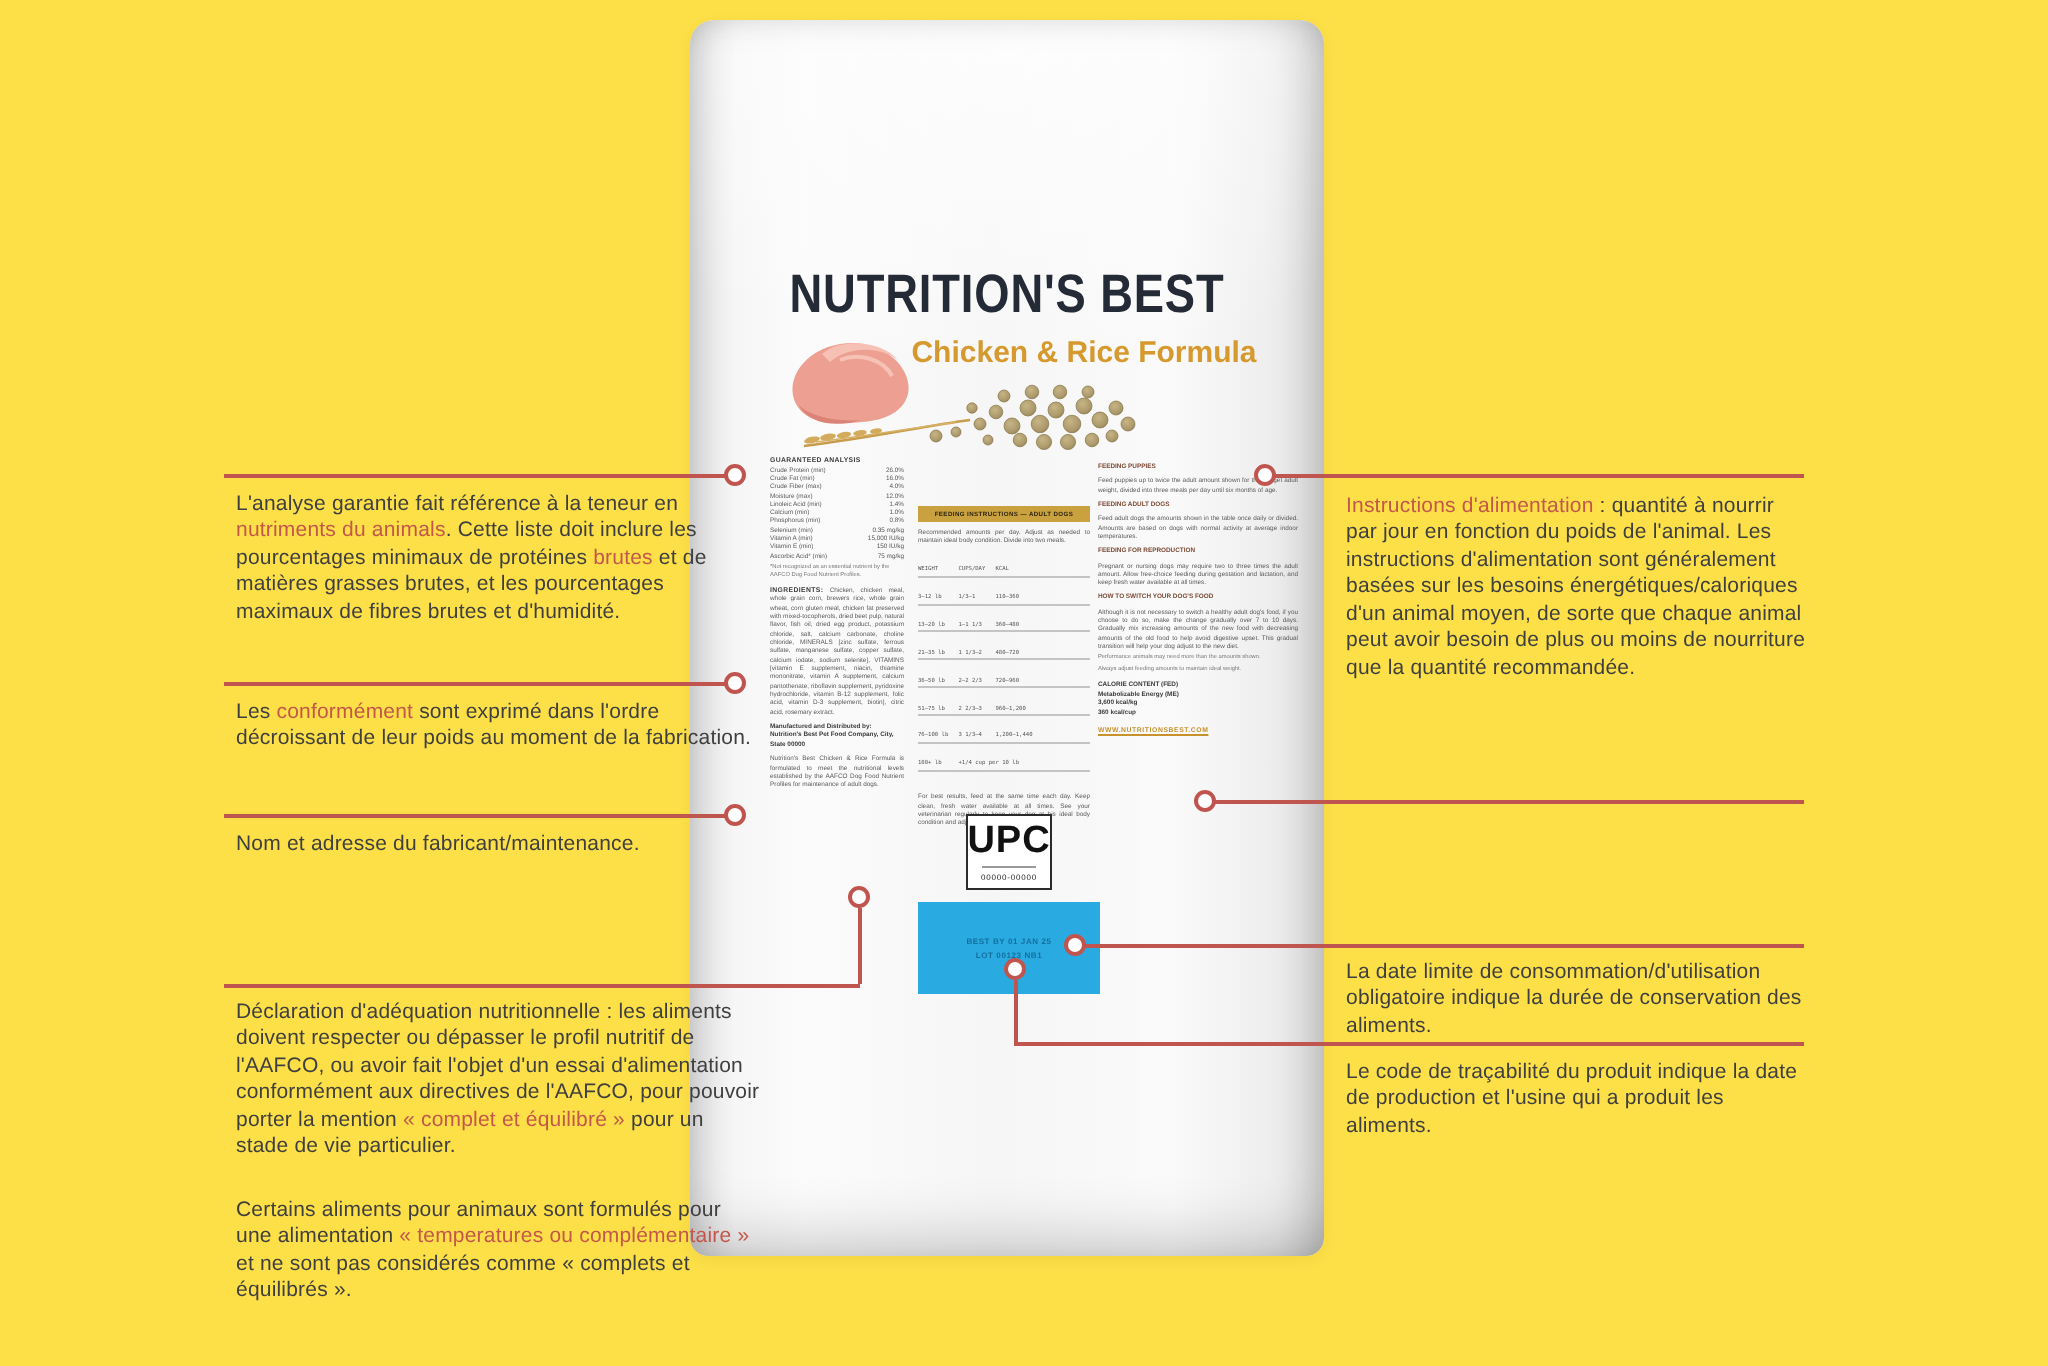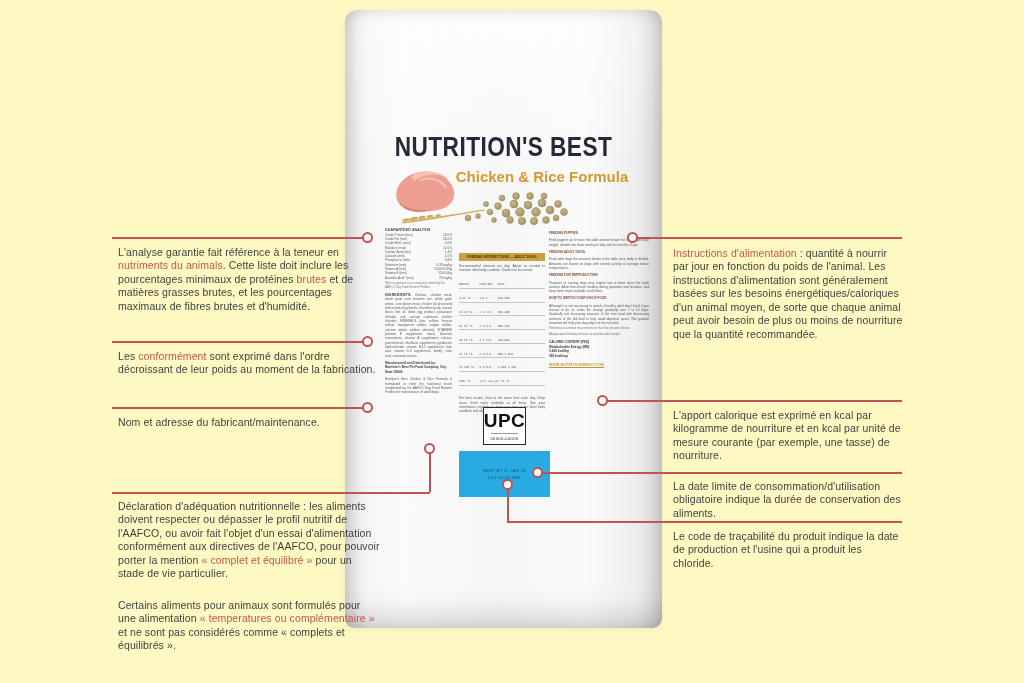--- a/index.html
+++ b/index.html
@@ -1,16 +1,16 @@
 <!DOCTYPE html>
 <html><head>
 <meta charset="utf-8">
 <style>
   html,body{margin:0;padding:0;background:#fff;}
-  .canvas{position:relative;width:1024px;height:683px;background:#fef9c3;
+  .canvas{position:relative;width:1024px;height:683px;background:#fde047;
           font-family:"Liberation Sans",sans-serif;overflow:hidden;}
 
   
   .ann{position:absolute;font-size:10.5px;line-height:1.28;color:#3f3f3f;letter-spacing:.1px;}
   .ann .red{color:#c4574c;}
   .ann-left{left:118px;width:262px;}
   .ann-right{left:673px;width:230px;}
 
   
   .cline{position:absolute;background:#c0544e;height:1.5px;}
@@ -263,17 +263,16 @@
   <div class="cline" style="left:507px;top:521px;width:395px;"></div>
   <div class="cdot" style="left:502px;top:479px;"></div>
 
   <div class="ann ann-left" style="top:246px;"><span>L'analyse garantie fait référence à la teneur en </span><span class="red">nutriments du animals</span><span>. Cette liste doit inclure les pourcentages minimaux de protéines </span><span class="red">brutes</span><span> et de matières grasses brutes, et les pourcentages maximaux de fibres brutes et d'humidité.</span></div>
   <div class="ann ann-left" style="top:350px;"><span>Les </span><span class="red">conformément</span><span> sont exprimé dans l'ordre décroissant de leur poids au moment de la fabrication.</span></div>
   <div class="ann ann-left" style="top:416px;"><span>Nom et adresse du fabricant/maintenance.</span></div>
   <div class="ann ann-left" style="top:500px;"><span>Déclaration d'adéquation nutritionnelle : les aliments doivent respecter ou dépasser le profil nutritif de l'AAFCO, ou avoir fait l'objet d'un essai d'alimentation conformément aux directives de l'AAFCO, pour pouvoir porter la mention </span><span class="red">« complet et équilibré »</span><span> pour un stade de vie particulier.</span></div>
   <div class="ann ann-left" style="top:599px;"><span>Certains aliments pour animaux sont formulés pour une alimentation </span><span class="red">« temperatures ou complémentaire »</span><span> et ne sont pas considérés comme « complets et équilibrés ».</span></div>
 
   <div class="ann ann-right" style="top:247px;"><span class="red">Instructions d'alimentation</span><span> : quantité à nourrir par jour en fonction du poids de l'animal. Les instructions d'alimentation sont généralement basées sur les besoins énergétiques/caloriques d'un animal moyen, de sorte que chaque animal peut avoir besoin de plus ou moins de nourriture que la quantité recommandée.</span></div>
-  <div class="ann ann-right" style="top:409px;"><span>L'apport calorique est exprimé en kcal par kilogramme de nourriture et en kcal par unité de mesure courante (par exemple, une tasse) de nourriture.</span></div>
   <div class="ann ann-right" style="top:480px;"><span>La date limite de consommation/d'utilisation obligatoire indique la durée de conservation des aliments.</span></div>
-  <div class="ann ann-right" style="top:530px;"><span>Le code de traçabilité du produit indique la date de production et l'usine qui a produit les chloride.</span></div>
+  <div class="ann ann-right" style="top:530px;"><span>Le code de traçabilité du produit indique la date de production et l'usine qui a produit les aliments.</span></div>
 
 </div>
 
 </body></html>

